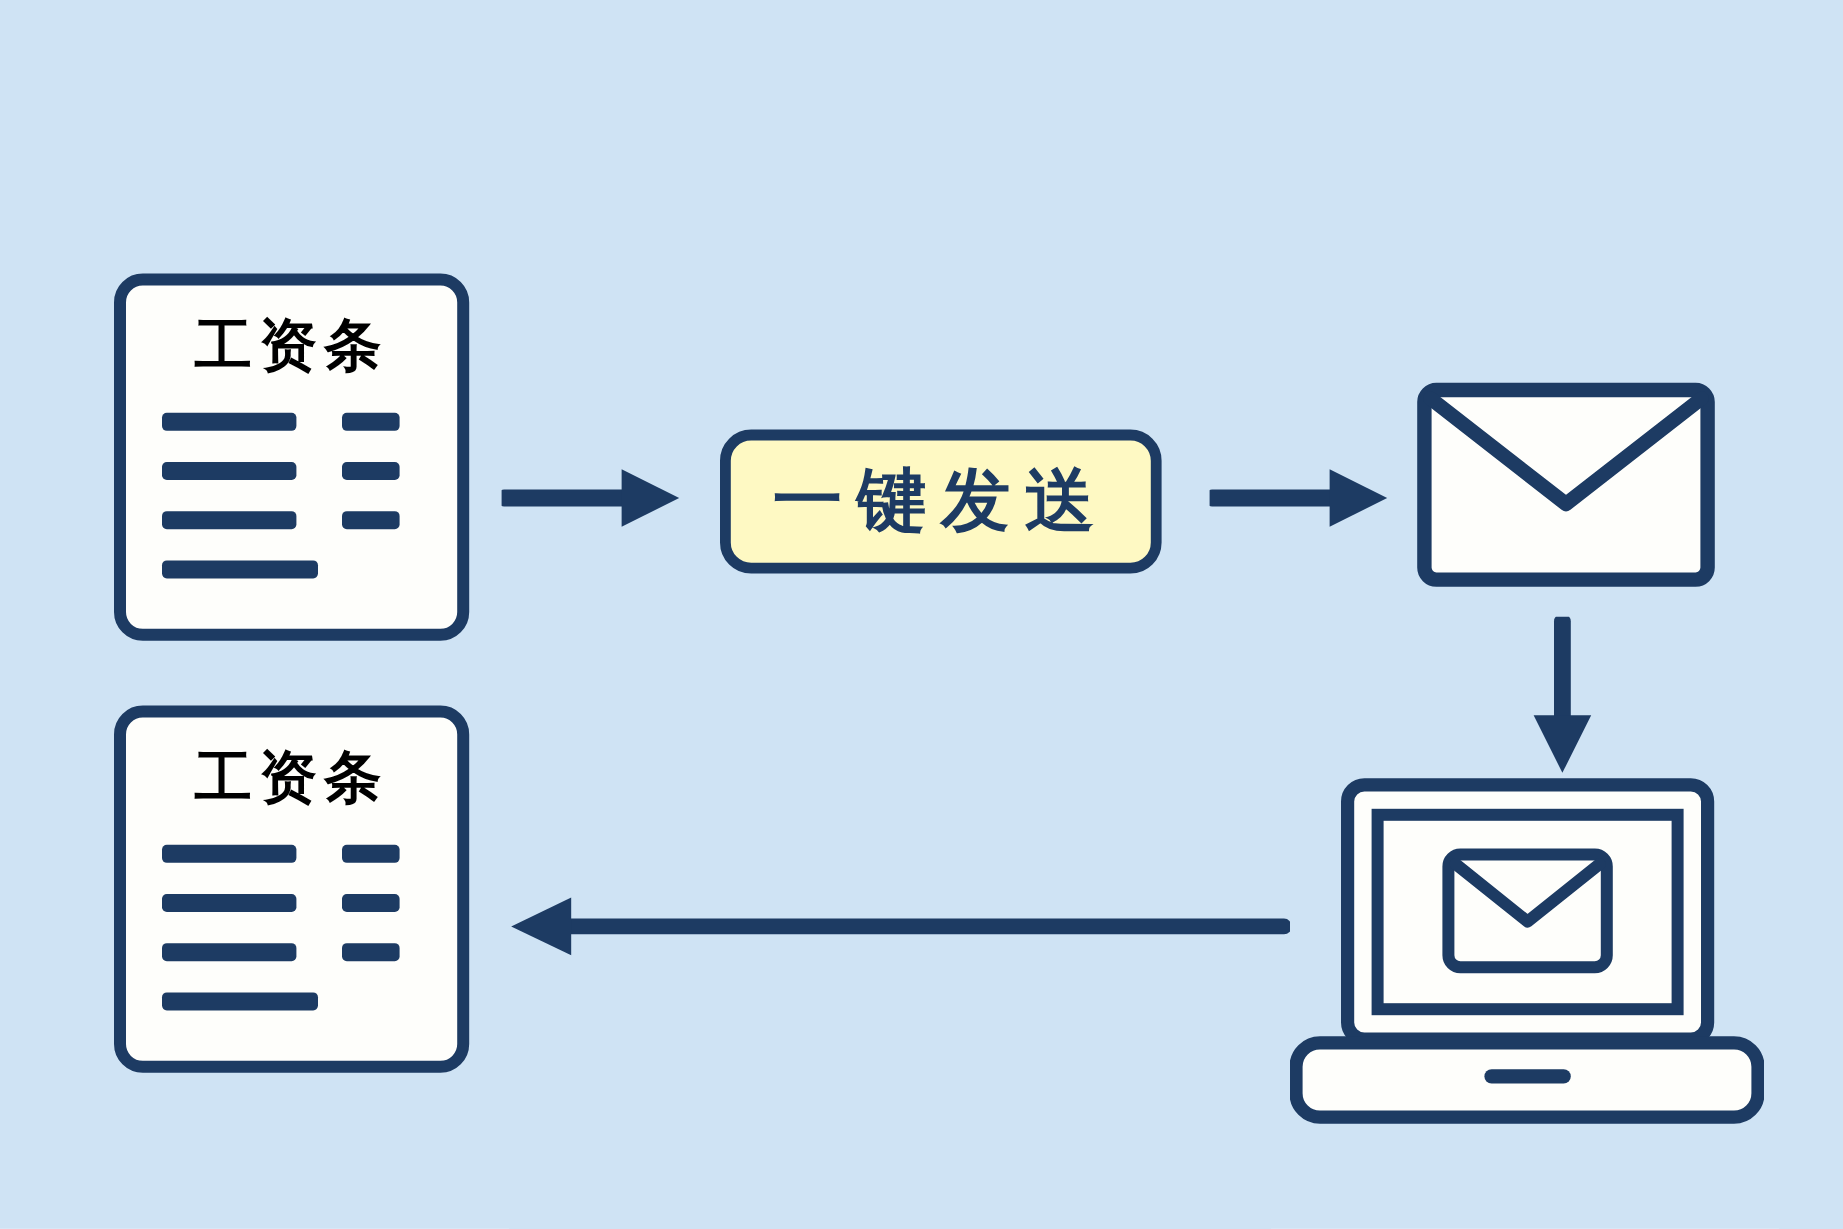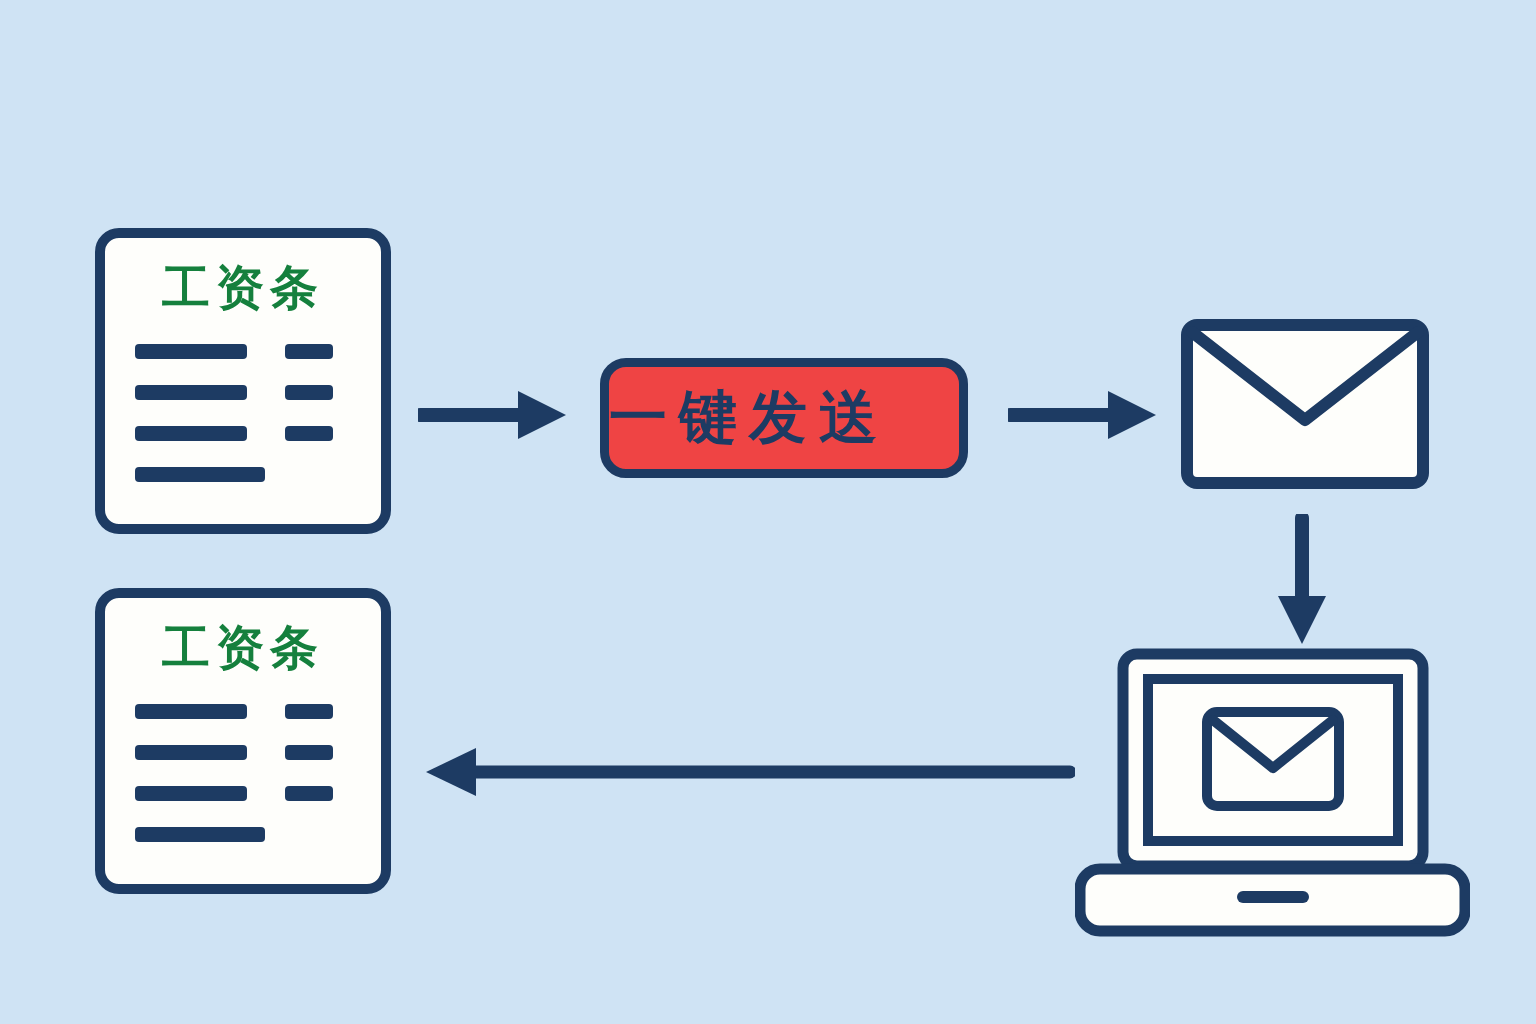--- a/index.html
+++ b/index.html
@@ -28,37 +28,37 @@
     border:10px solid #1d3b63;
     border-radius:24px;
     box-sizing:border-box;
     padding:18px 30px 0 30px;
   }
   .doc-label{
     text-align:center;
     font-size:48px;
     font-weight:900;
     letter-spacing:6px;
-    color:#15803d;
+    color:#000000;
     margin-bottom:24px;
   }
   .doc-lines{display:flex;flex-direction:column;gap:26px;}
   .doc-row{display:flex;gap:38px;align-items:center;}
   .bar{height:15px;background:#1d3b63;border-radius:4px;}
   .bar-long{width:112px;}
   .bar-short{width:48px;}
   .send-button{
     position:absolute;
     left:600px;top:358px;
     width:368px;height:120px;
-    background:#ef4444;
+    background:#fef9c3;
     border:9px solid #1d3b63;
     border-radius:26px;
     box-sizing:border-box;
-    display:flex;align-items:center;
+    display:flex;align-items:center;justify-content:center;
     font-size:58px;font-weight:900;letter-spacing:12px;
     color:#1d3b63;
     cursor:pointer;
   }
   .abs{position:absolute;}
 </style>
 </head>
 <body>
 
 <div class="canvas">

